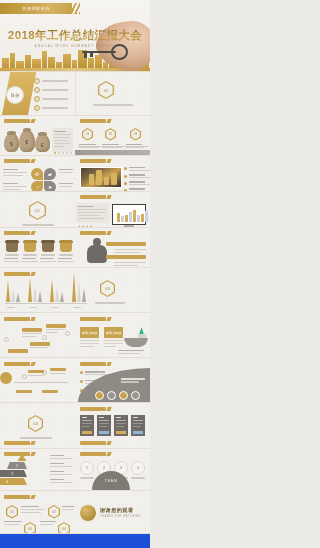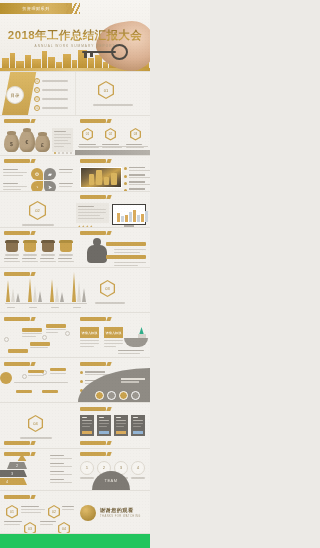--- a/index.html
+++ b/index.html
@@ -3,21 +3,21 @@
 <meta charset="utf-8">
 <style>
   * { margin:0; padding:0; box-sizing:border-box; }
   html,body { width:150px; height:548px; }
   body {
     font-family:"Liberation Sans", sans-serif;
     background:#eceae6;
     overflow:hidden;
     position:relative;
   }
-  .page { width:150px; height:548px; position:relative; background:#22c55e; }
+  .page { width:150px; height:548px; position:relative; background:#1d4ed8; }
 
   
   .slide { position:relative; width:150px; background:#f2f0ec; overflow:hidden;
            border-bottom:1px solid #e2dfd9; }
   .half { width:75px; float:left; height:100%; position:relative; overflow:hidden;
           background:#f2f0ec; }
   .half.r { border-left:1px solid #e6e3dd; }
   .clear { clear:both; }
 
   

